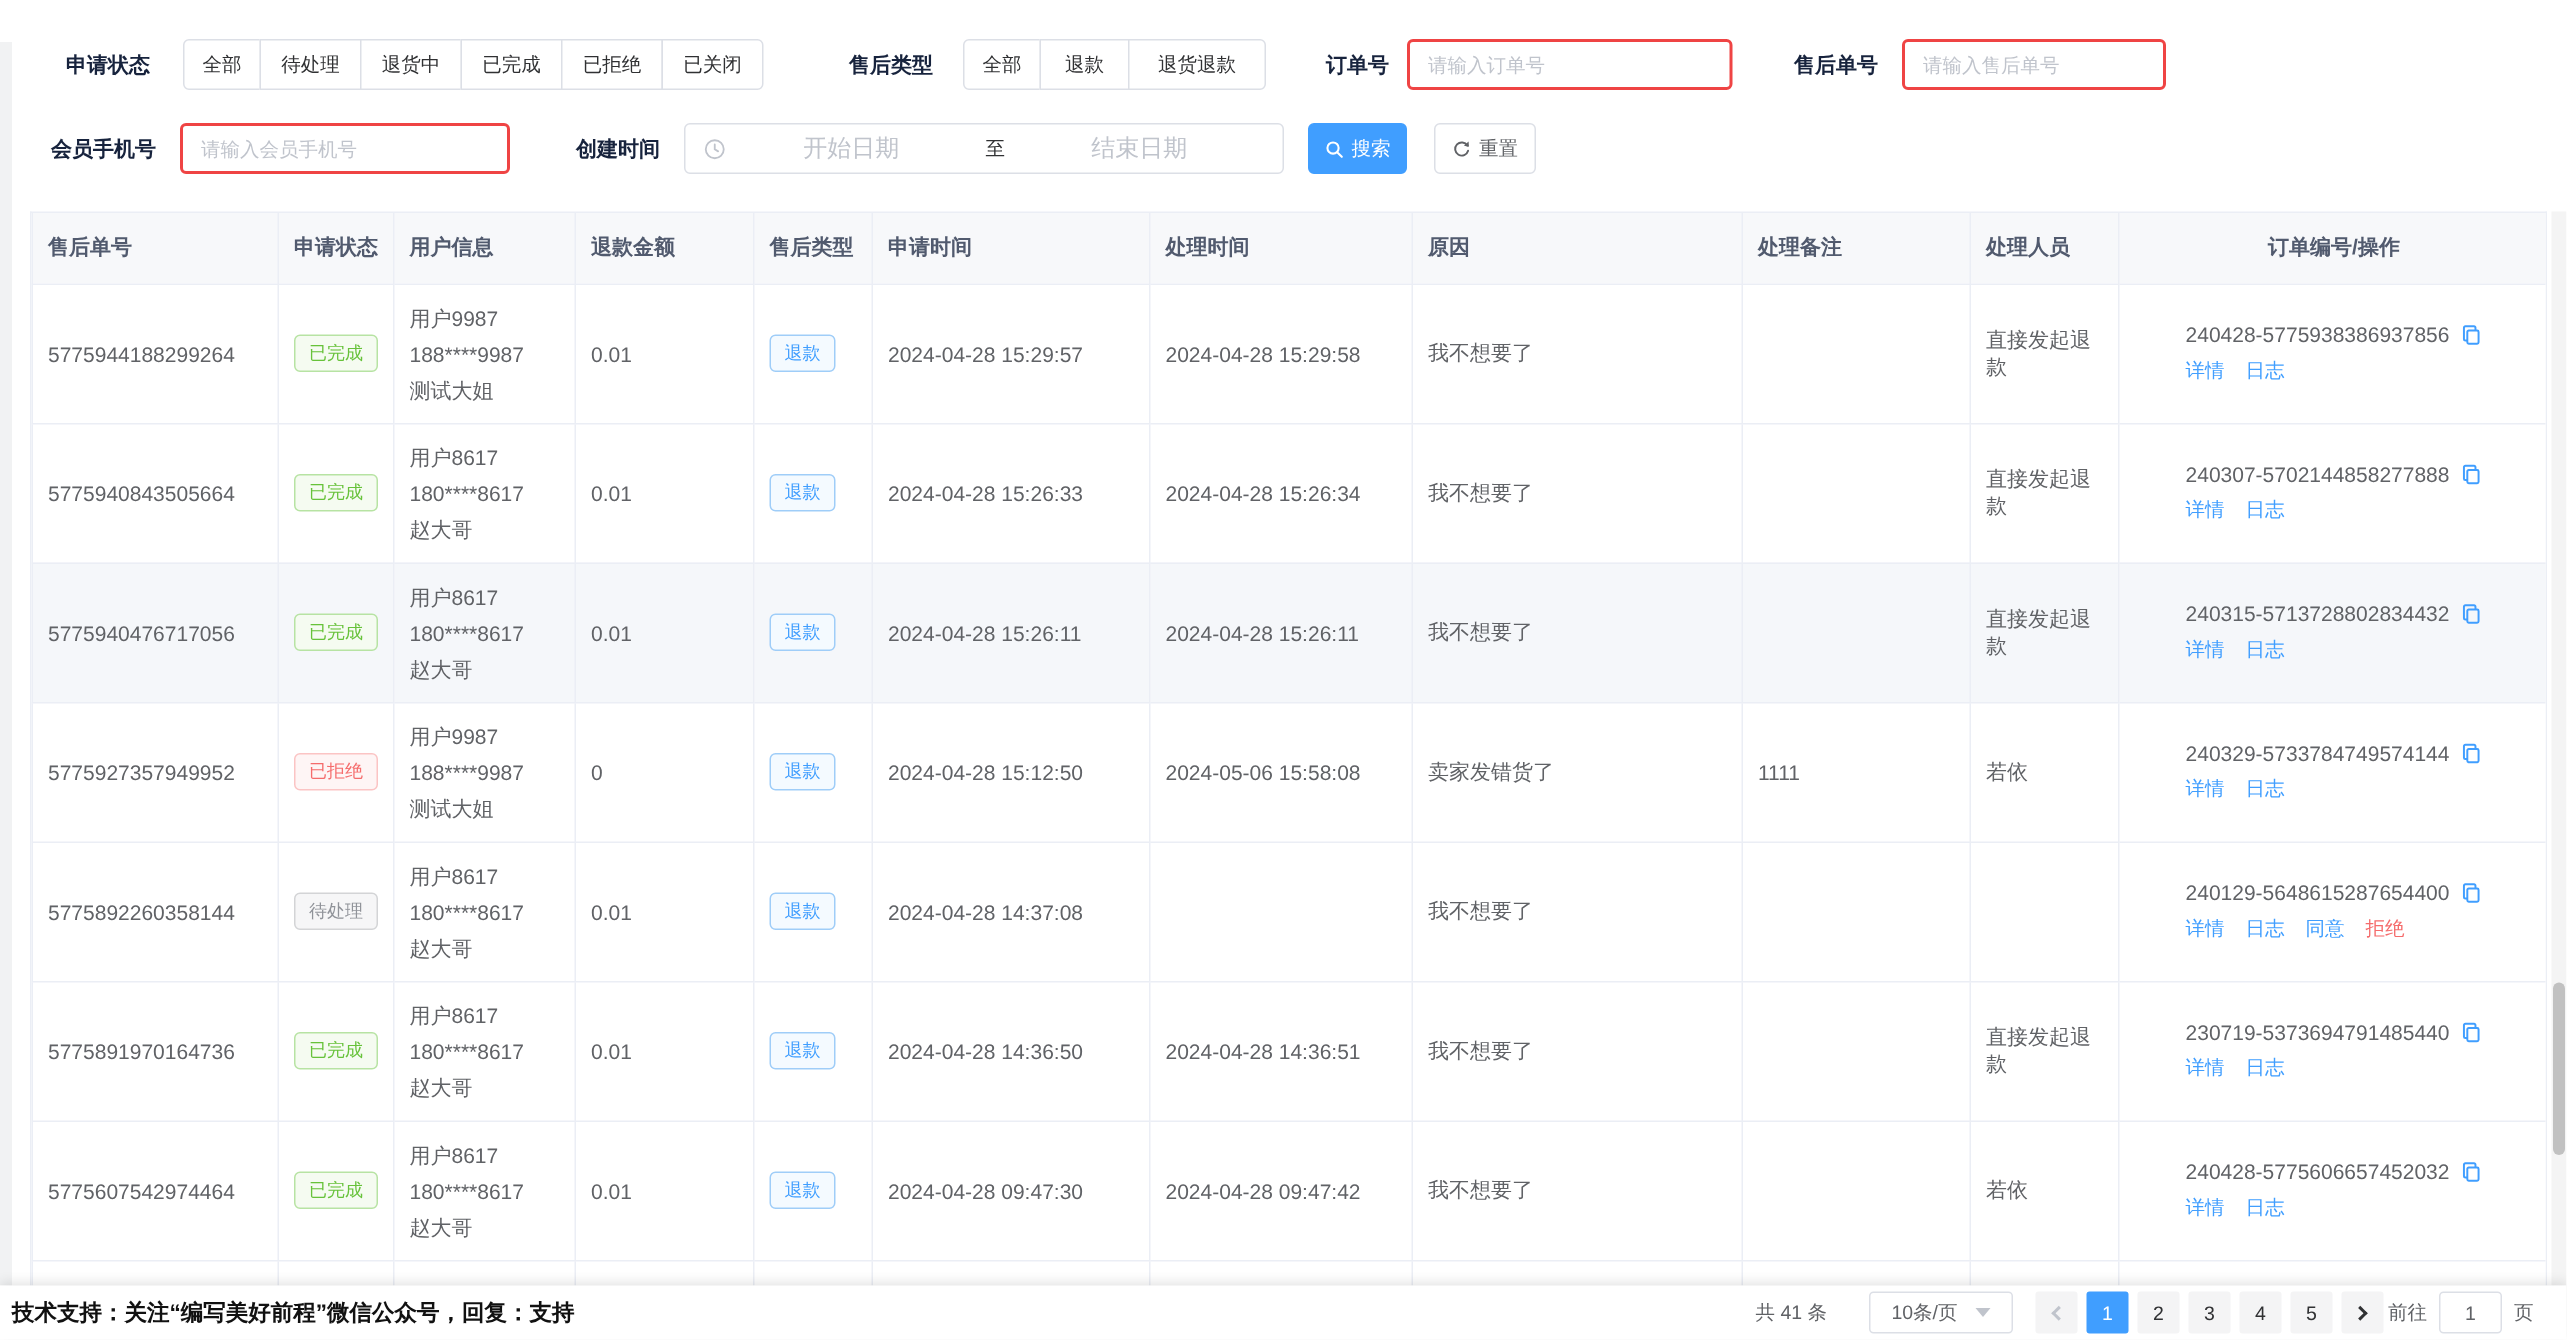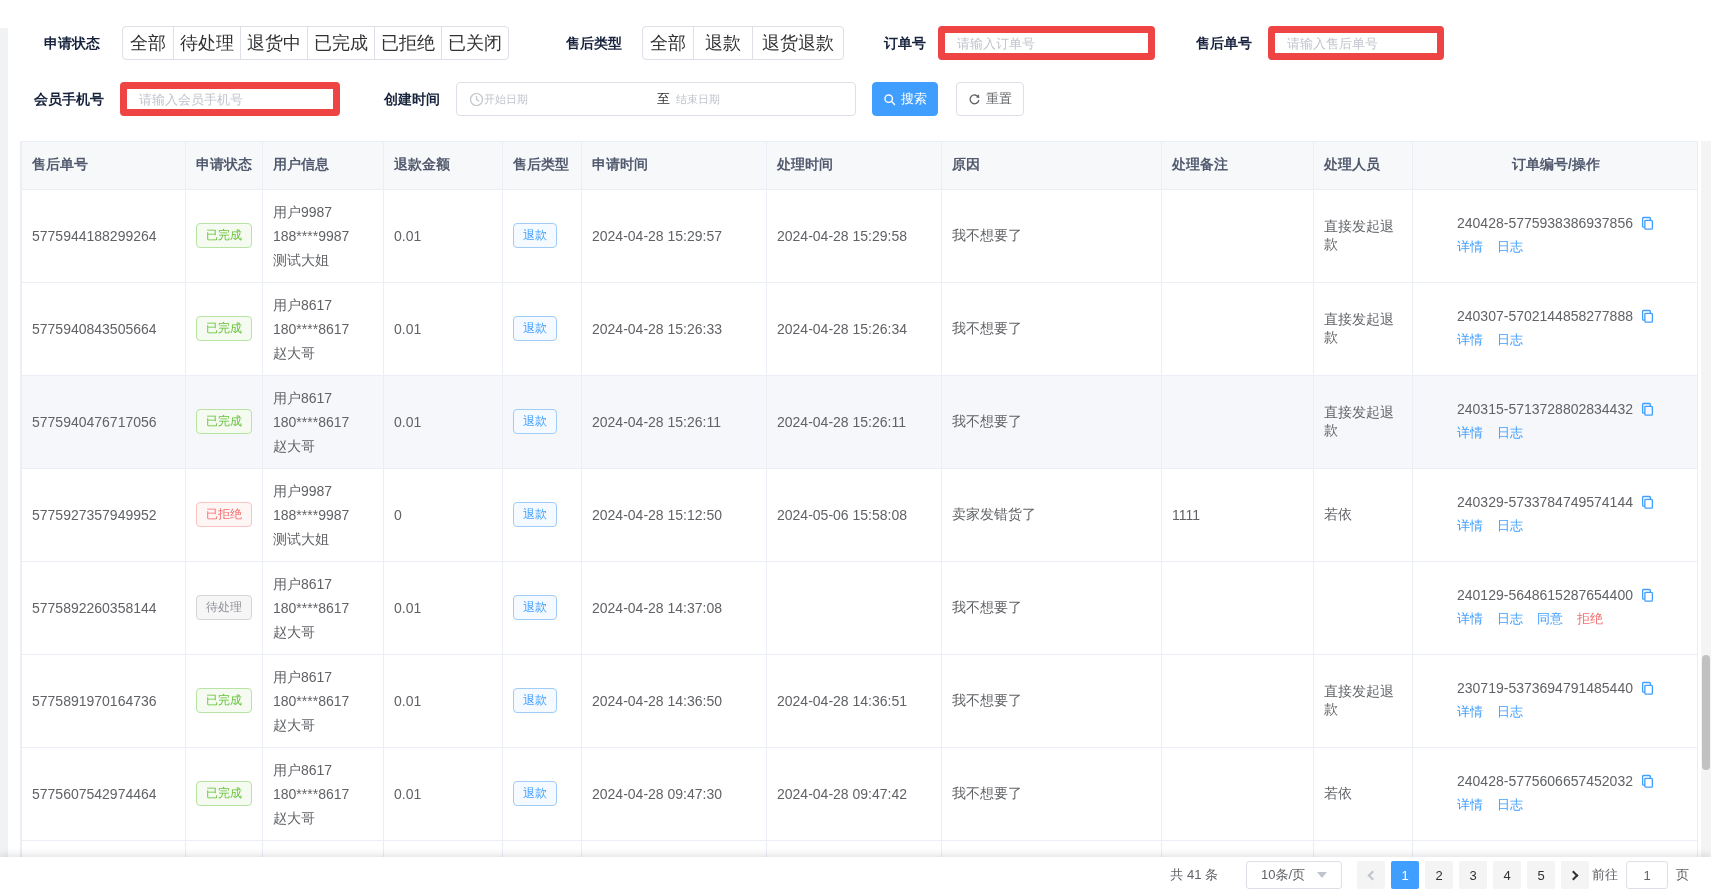--- a/index.html
+++ b/index.html
@@ -11,36 +11,36 @@
   .abs { position:absolute; }
 
   
   .left-strip { position:absolute; left:0; top:28px; width:8px; height:829px; background:#f1f2f3; }
 
   
   .f-label { font-weight:bold; font-size:14px; color:#17233d; line-height:34px; white-space:nowrap; }
   .seg { display:flex; height:34px; }
   .seg .seg-btn {
     height:34px; background:#fff; border:1px solid #dcdfe6; margin-left:-1px;
-    font-size:18px; color:#303133; cursor:pointer; white-space:nowrap;
+    font-size:13px; color:#303133; cursor:pointer; white-space:nowrap;
     display:flex; align-items:center; justify-content:center;
     font-family:inherit;
   }
   .seg .seg-btn:first-child { border-radius:4px 0 0 4px; margin-left:0; }
   .seg .seg-btn:last-child { border-radius:0 4px 4px 0; }
   .inp {
-    height:34px; border:7px solid #ef4444; border-radius:4px; padding:0 12px;
+    height:34px; border:2px solid #ef4444; border-radius:4px; padding:0 12px;
     font-size:13px; color:#b91c1c; outline:none; background:#fff; font-family:inherit;
   }
   .inp::placeholder { color:#c0c4cc; }
   .date-range {
     height:34px; border:1px solid #dcdfe6; border-radius:4px; background:#fff;
     display:flex; align-items:center; padding:0 12px; cursor:pointer;
   }
-  .date-range .ph { flex:1; text-align:left; color:#c0c4cc; font-size:11px; }
+  .date-range .ph { flex:1; text-align:center; color:#c0c4cc; font-size:16px; }
   .date-range .sep { color:#303133; font-size:13px; padding:0 6px; }
   .btn {
     height:34px; border-radius:4px; font-size:13px; cursor:pointer; font-family:inherit;
     display:flex; align-items:center; justify-content:center; gap:5px; border:1px solid #dcdfe6; background:#fff; color:#606266;
   }
   .btn.primary { background:#409eff; border-color:#409eff; color:#fff; }
 
   
   .table-wrap {
     position:absolute; left:20px; top:141px; width:1678px; height:716px;
@@ -456,20 +456,21 @@
     </td>
   </tr>
 </tbody>
   </table>
 </div>
 
 <div class="sbar"></div>
 <div class="sthumb"></div>
 
 <div class="footer">
+  <div class="support">技术支持：关注“编写美好前程”微信公众号，回复：支持</div>
   <div class="pager">
     <span class="total-text">共 41 条</span>
     <div class="page-size">
       <span>10条/页</span>
       <span class="caret"></span>
     </div>
     <div class="pg-btn disabled">
         <span class="chev left"></span>
       </div>
     <span id="pages" style="display:flex;">

